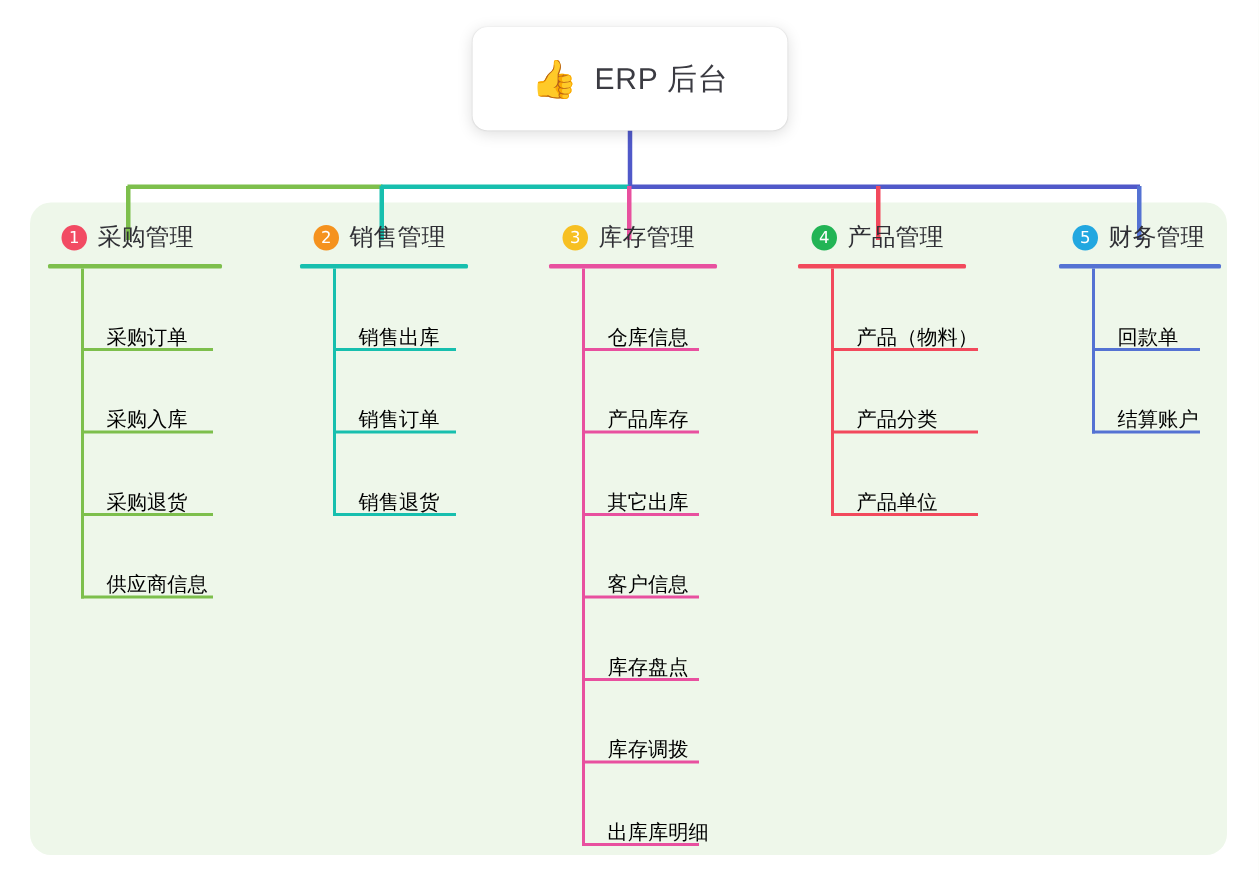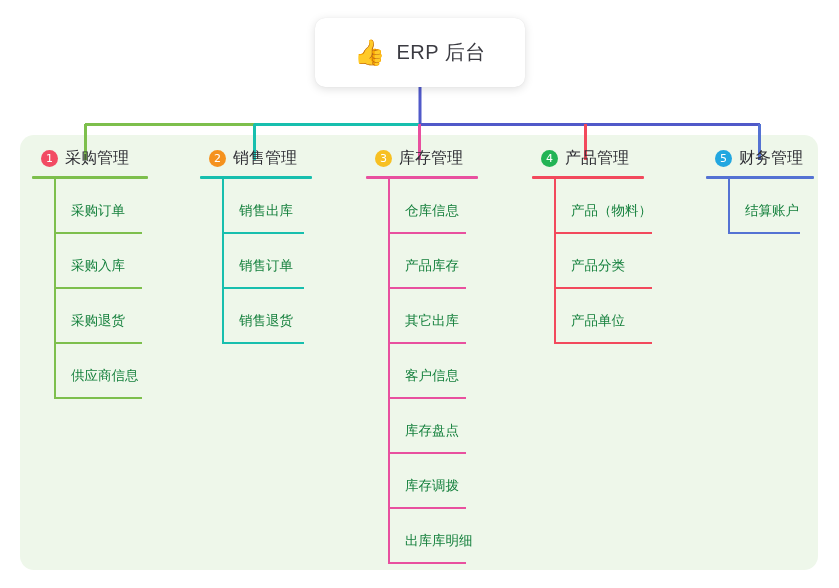--- a/index.html
+++ b/index.html
@@ -106,23 +106,23 @@
   }
   .item {
     position: relative;
     height: 55px;
     padding-left: 17px;
     display: flex;
     align-items: flex-end;
   }
   .item-label {
     font-size: 13.5px;
-    color: #15803d;
+    color: #000000;
     white-space: nowrap;
-    padding-bottom: 14px;
+    padding-bottom: 0;
   }
   .item-rule {
     position: absolute;
     left: 0; bottom: 0;
     height: 1.6px;
   }
 </style>
 </head>
 <body>
 
@@ -261,20 +261,24 @@
       </div>
       <div class="col" style="left: 706px;">
         <div class="col-head">
           <span class="badge" style="background: rgb(34, 167, 224);">5</span>
           <span class="col-title">财务管理</span>
         </div>
         <div class="col-rule" style="background: rgb(84, 114, 211); width: 108px;"></div>
         <div class="items">
           <div class="spine" style="background: rgb(84, 114, 211);"></div>
           <div class="item">
+            <span class="item-label">回款单</span>
+            <div class="item-rule" style="background: rgb(84, 114, 211); width: 72px;"></div>
+          </div>
+          <div class="item">
             <span class="item-label">结算账户</span>
             <div class="item-rule" style="background: rgb(84, 114, 211); width: 72px;"></div>
           </div>
         </div>
       </div>
     </div>
 
 </div>
 
 </body></html>

